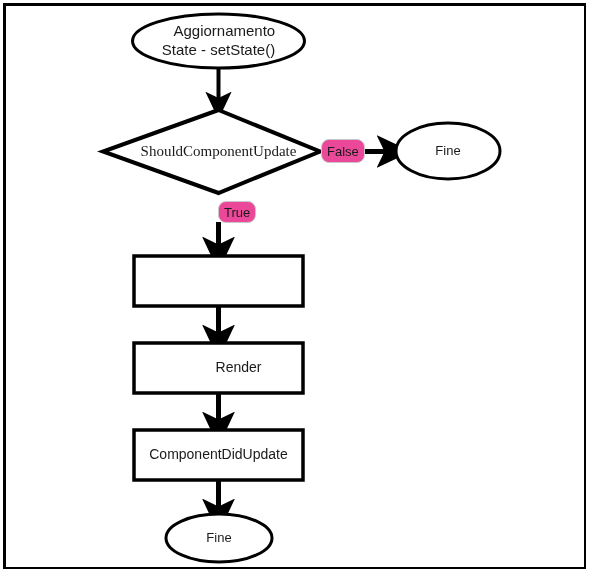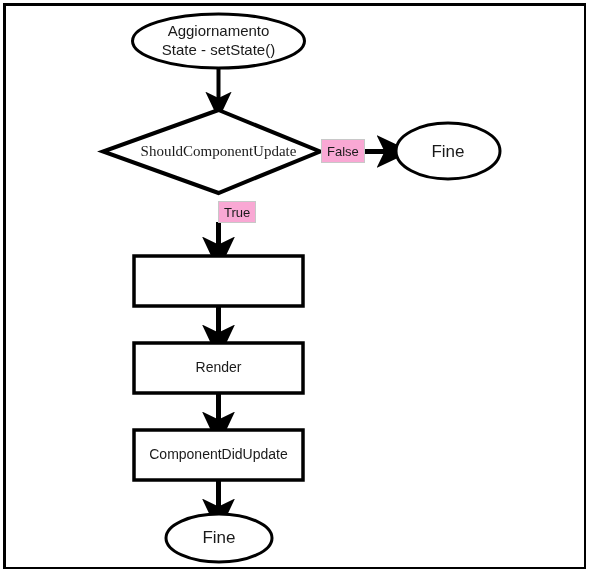--- a/index.html
+++ b/index.html
@@ -45,32 +45,32 @@
     text-align: center;
     color: #1a1a1a;
     font-family: "Liberation Sans", sans-serif;
     line-height: 1.25;
     pointer-events: none;
     white-space: pre-line;
   }
   .lbl-start   { font-size: 15px; }
   .lbl-decision{ font-size: 15px; font-family: Liberation Serif, serif; }
   .lbl-process { font-size: 14px; }
-  .lbl-end     { font-size: 17px; }
+  .lbl-end     { font-size: 13px; }
   .edge-label {
     position: absolute;
     display: flex;
     align-items: center;
     justify-content: center;
     font-family: "Liberation Sans", sans-serif;
     font-size: 13px;
     color: #1a1a1a;
-    background: #f9a8d4;
+    background: #ec4899;
     border: 1px solid #c8c8c8;
-    border-radius: 0;
+    border-radius: 8px;
     padding: 1px 5px;
     box-sizing: border-box;
     white-space: nowrap;
   }
 </style>
 </head>
 <body>
 
 <div id="canvas">
 
@@ -103,29 +103,29 @@
 
     <line x1="218.5" y1="393" x2="218.5" y2="427" stroke="#000000" stroke-width="5" marker-end="url(#arrowhead)"></line>
 
     <rect x="134" y="430" width="169" height="50" fill="#ffffff" stroke="#000000" stroke-width="3.5"></rect>
 
     <line x1="218.5" y1="480" x2="218.5" y2="514" stroke="#000000" stroke-width="5" marker-end="url(#arrowhead)"></line>
 
     <ellipse cx="219" cy="538" rx="53" ry="24" fill="#ffffff" stroke="#000000" stroke-width="3"></ellipse>
   </svg>
 
-  <div class="node-label lbl-start" style="left:132px; top:14px; width:173px; height:54px;">Aggiornamento
+  <div class="node-label lbl-start" style="left:132px; top:14px; width:173px; height:54px;text-align:right;">Aggiornamento
 State - setState()</div>
 
   <div class="node-label lbl-decision" style="left:118px; top:136px; width:201px; height:31px;">ShouldComponentUpdate</div>
 
   <div class="node-label lbl-end" style="left:396px; top:124px; width:104px; height:55px;">Fine</div>
 
 
-  <div class="node-label lbl-process" style="left:134px; top:343px; width:169px; height:50px;">Render</div>
+  <div class="node-label lbl-process" style="left:134px; top:343px; width:169px; height:50px;padding-left:20px;">Render</div>
 
   <div class="node-label lbl-process" style="left:134px; top:430px; width:169px; height:50px;">ComponentDidUpdate</div>
 
   <div class="node-label lbl-end" style="left:166px; top:514px; width:106px; height:48px;">Fine</div>
 
   <div class="edge-label" style="left:321px; top:139px; height:24px;">False</div>
 
   <div class="edge-label" style="left:206px; top:201px; height:22px;margin-left:12px;">True</div>
 
 </div>

